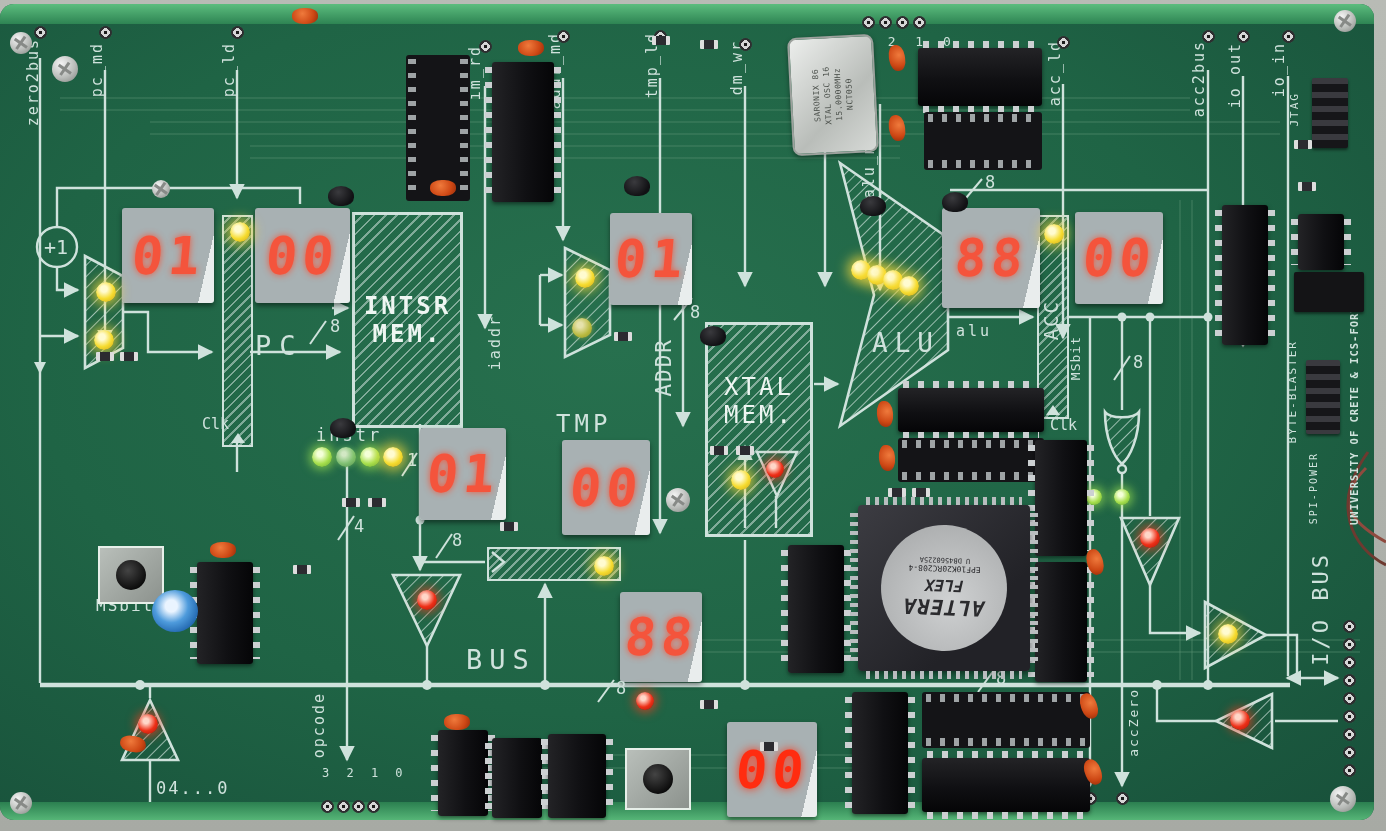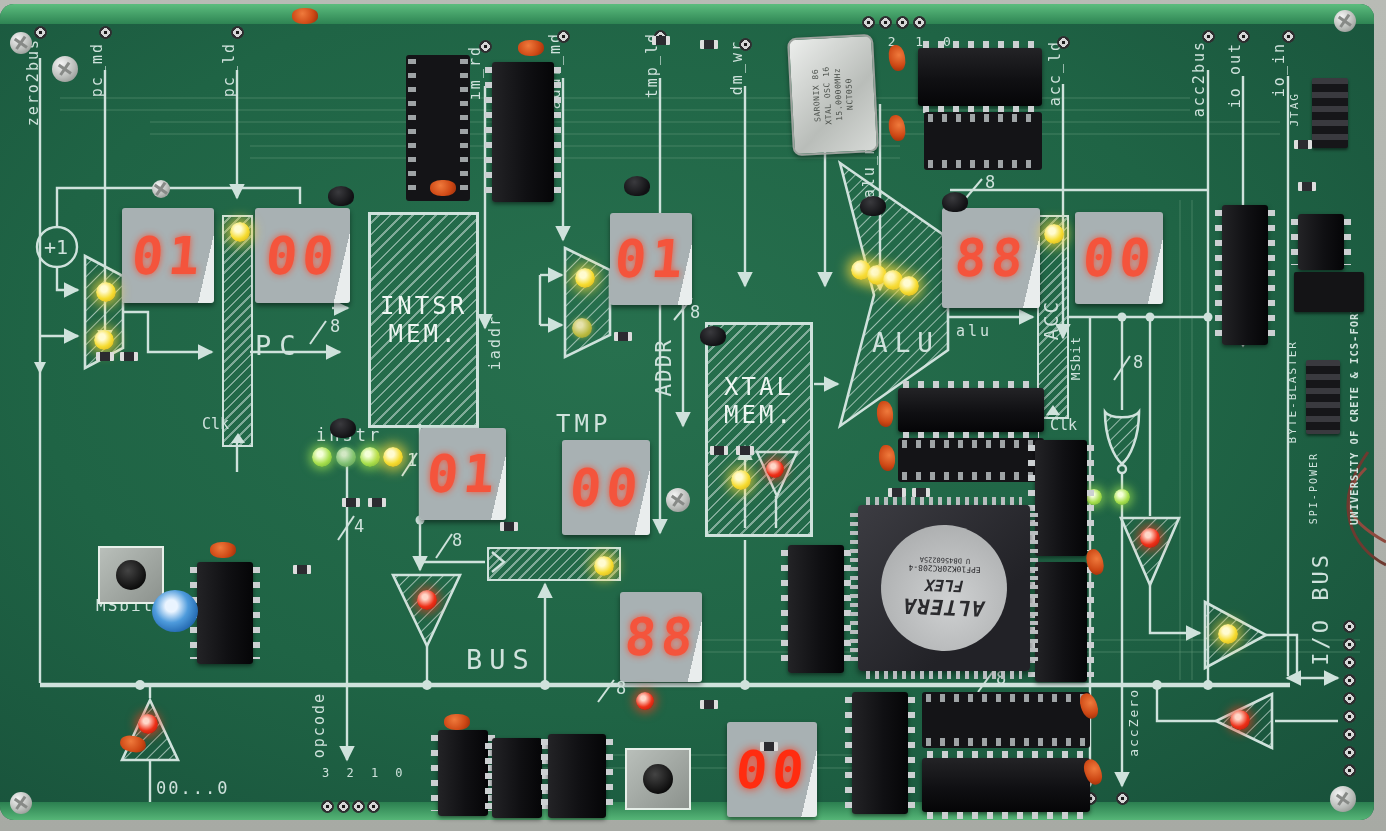--- a/index.html
+++ b/index.html
@@ -221,21 +221,21 @@
       <path d="M415,70 C440,110 420,150 450,185" stroke="#b23326" stroke-width="2.4"></path>
       <path d="M460,75 C420,120 455,160 425,195" stroke="#b23326" stroke-width="2.4"></path>
       <path d="M940,125 C960,150 980,130 1000,155" stroke="#e3e6e4" stroke-width="2.2"></path>
       <path d="M950,160 C975,140 995,160 1015,140" stroke="#e3e6e4" stroke-width="2.2"></path>
       <path d="M965,125 C985,150 1000,135 1020,158" stroke="#b23326" stroke-width="2.2"></path>
       <path d="M1366,468 C1336,498 1346,520 1386,542" stroke="#8f4a3e" stroke-width="3"></path>
       <path d="M1368,452 C1330,505 1352,548 1386,565" stroke="#6e3a30" stroke-width="3"></path>
     </g>
   </svg>
 
-  <div class="block" style="left:368px;top:212px;width:105px;height:210px;">
+  <div class="block" style="left:352px;top:212px;width:105px;height:210px;font-weight:bold;">
     <span style="font-size:24px;letter-spacing:3px;">INTSR</span>
     <span style="font-size:24px;letter-spacing:3px;">MEM.</span>
   </div>
   <div class="block" style="left:705px;top:322px;width:108px;height:215px;justify-content:flex-start;padding-top:48px;box-sizing:border-box;">
     <span style="font-size:24px;letter-spacing:3px;">XTAL</span>
     <span style="font-size:24px;letter-spacing:3px;">MEM.</span>
   </div>
   <div class="regv" style="left:222px;top:215px;width:27px;height:228px;"></div>
   <div class="regv" style="left:1037px;top:215px;width:28px;height:200px;"></div>
   <div class="regh" style="left:487px;top:547px;width:130px;height:30px;"></div>
@@ -292,21 +292,21 @@
   <div class="silktext" style="left:316px;top:425px;font-size:17px;letter-spacing:3px;">instr</div>
   <div class="vlab" style="left:486px;top:315px;">iaddr</div>
   <div class="silktext" style="left:556px;top:410px;font-size:24px;letter-spacing:4px;">TMP</div>
   <div class="vlab" style="left:652px;top:338px;font-size:21px;">ADDR</div>
   <div class="silktext" style="left:872px;top:328px;font-size:26px;letter-spacing:7px;">ALU</div>
   <div class="silktext" style="left:956px;top:322px;font-size:15px;letter-spacing:3px;">alu</div>
   <div class="vlab" style="left:1040px;top:300px;font-size:19px;">ACC</div>
   <div class="vlab" style="left:1068px;top:336px;font-size:13px;letter-spacing:1px;">MSbit</div>
   <div class="silktext" style="left:466px;top:644px;font-size:27px;letter-spacing:7px;">BUS</div>
   <div class="vlab" style="left:310px;top:692px;">opcode</div>
-  <div class="silktext" style="left:156px;top:778px;font-size:17px;letter-spacing:2px;">00...0</div>
+  <div class="silktext" style="left:156px;top:778px;font-size:17px;letter-spacing:2px;">04...0</div>
   <div class="silktext" style="left:96px;top:596px;font-size:16px;letter-spacing:2px;">MSbit</div>
   <div class="vlab" style="left:1072px;top:690px;font-size:13px;">sign</div>
   <div class="vlab" style="left:1126px;top:688px;font-size:13px;">accZero</div>
   <div class="vlab" style="left:1308px;top:552px;font-size:22px;letter-spacing:3px;">I/O BUS</div>
   <div class="vlab" style="left:1288px;top:92px;font-size:11px;">JTAG</div>
   <div class="vlab" style="left:1286px;top:340px;font-size:11px;">BYTE-BLASTER</div>
   <div class="vlab" style="left:1308px;top:452px;font-size:10px;">SPI-POWER</div>
   <div class="vlab" style="left:1348px;top:298px;font-size:10.5px;font-weight:bold;letter-spacing:1px;">UNIVERSITY OF CRETE &amp; ICS-FORTH</div>
 
   <div class="num" style="left:330px;top:316px;">8</div>

